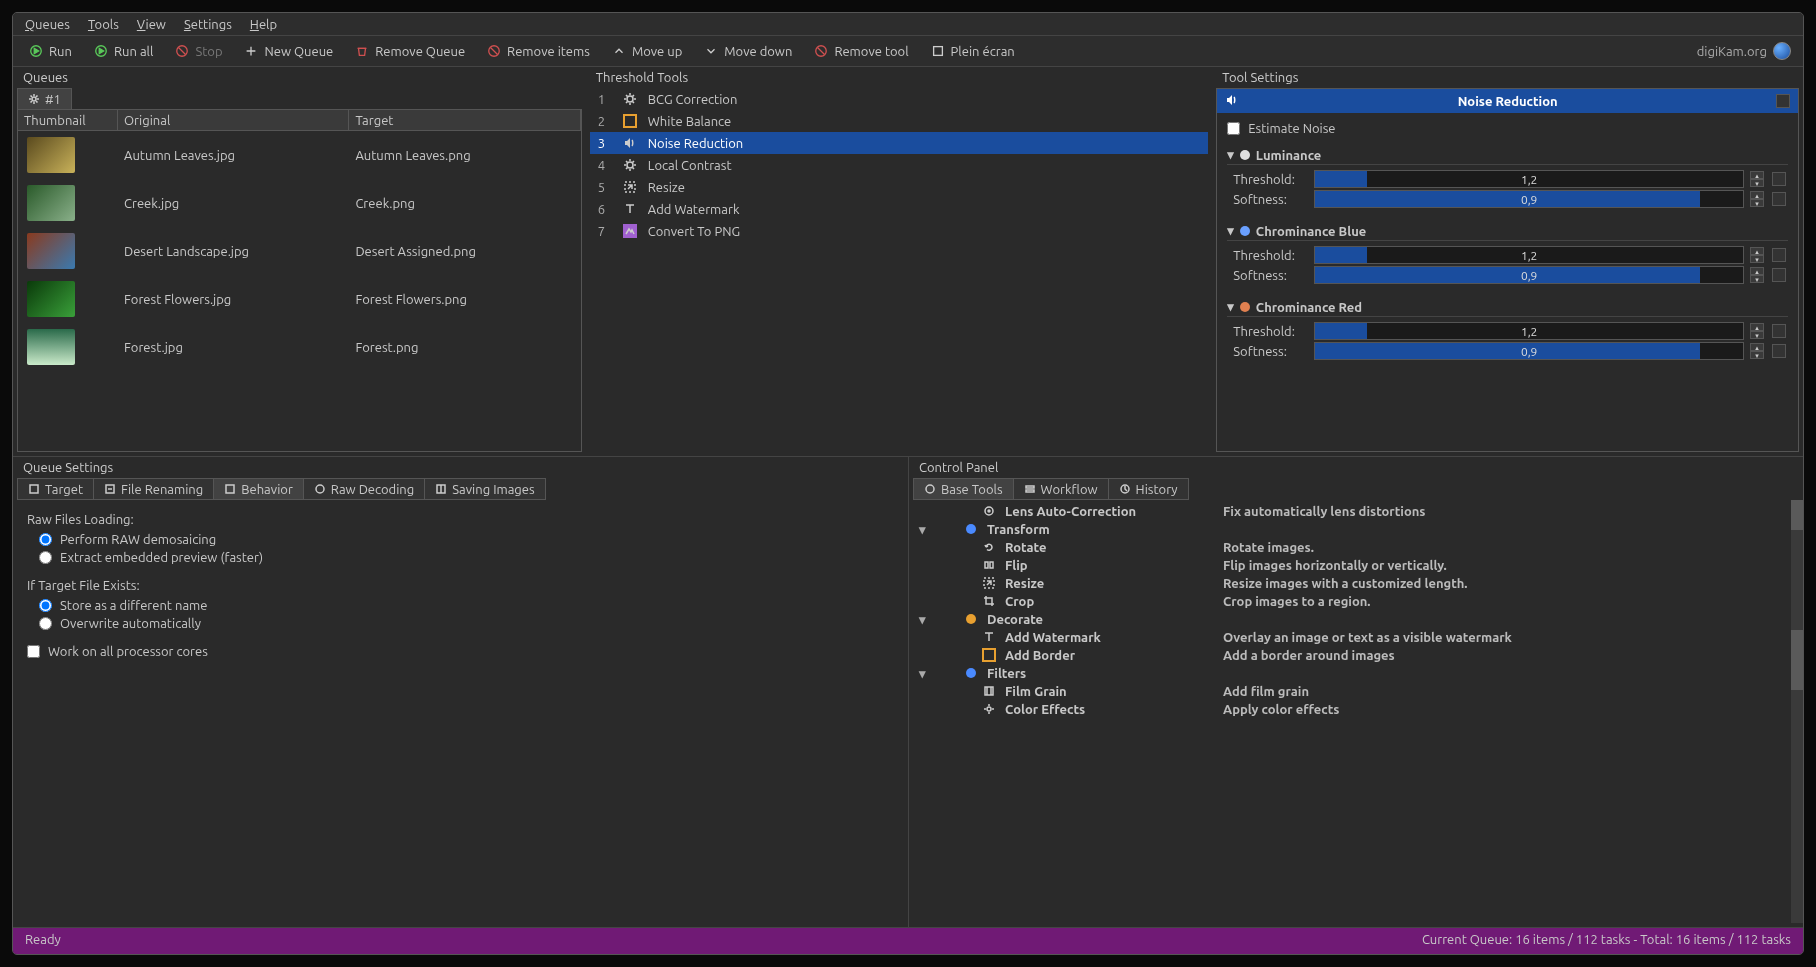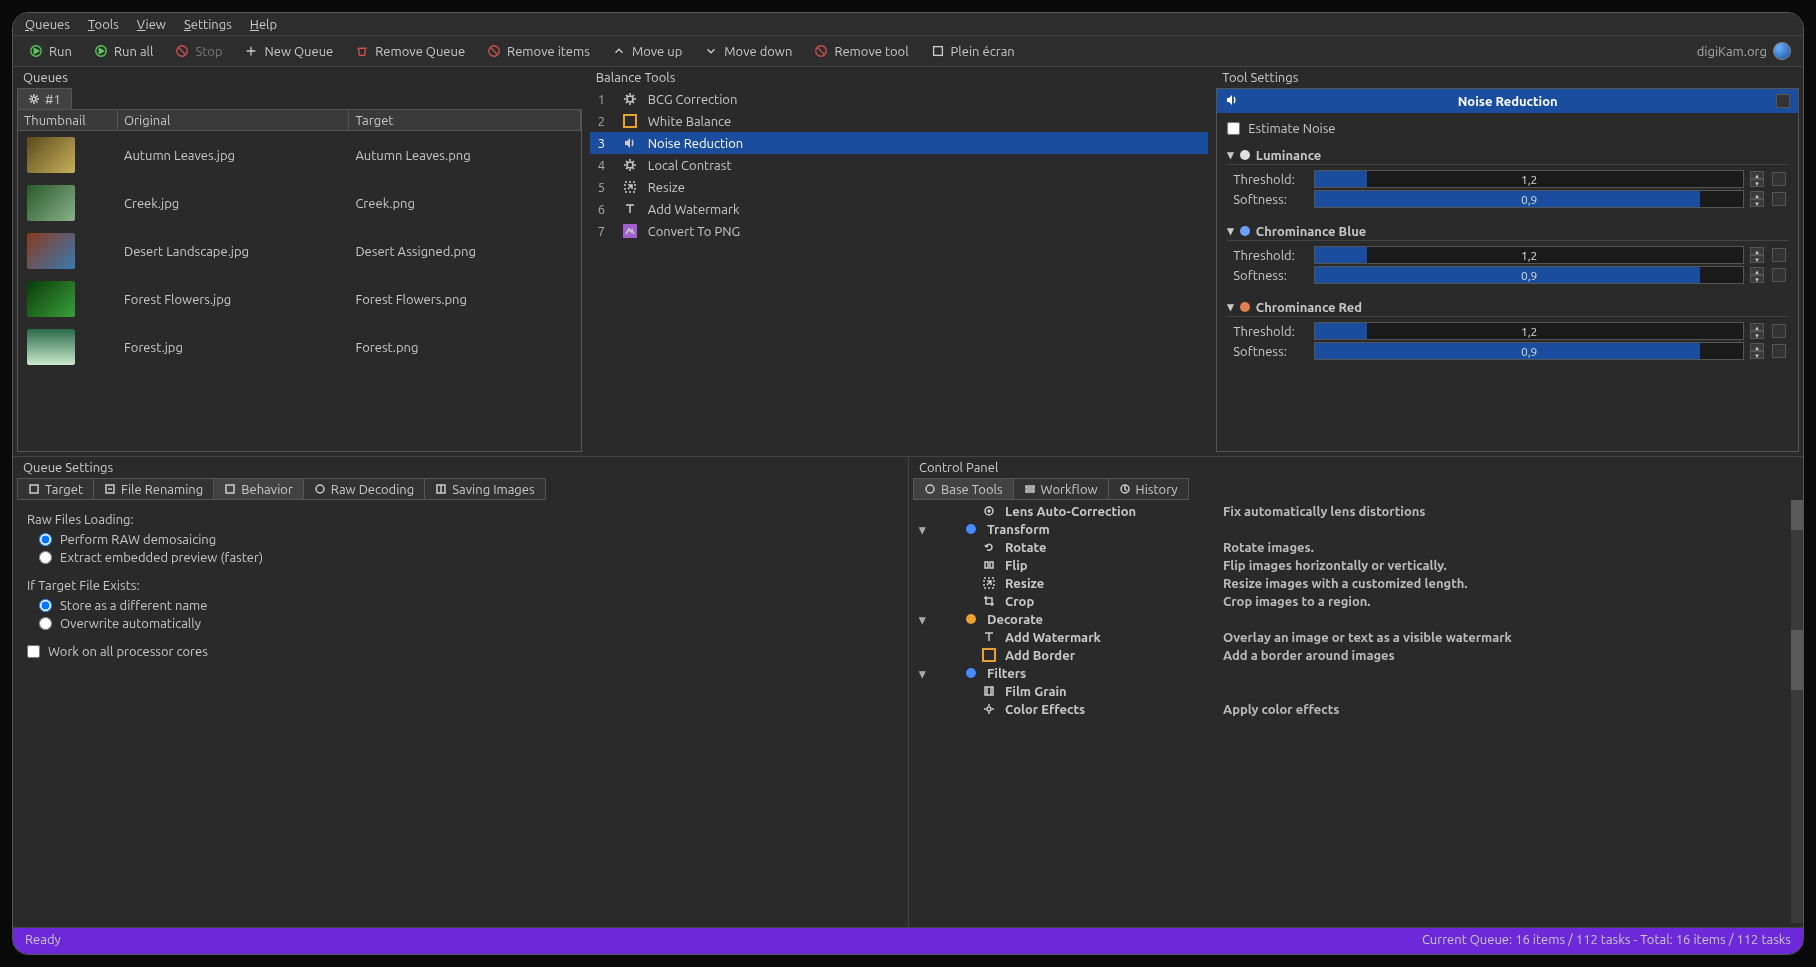--- a/index.html
+++ b/index.html
@@ -7,21 +7,21 @@
   background: #0a0a0a;
   color: #c8c8c8;
   font-family: "Segoe UI", Ubuntu, sans-serif;
   font-size: 13px;
   overflow: hidden;
   user-select: none;
 }
 .app {
   background: #2a2a2a;
   border: 1px solid #555;
-  border-radius: 16px;
+  border-radius: 5px;
   margin: 12px;
   display: flex;
   flex-direction: column;
   height: calc(100vh - 24px);
   overflow: hidden;
   justify-content: space-between;
 }
 .menubar {
   display: flex;
   gap: 18px;
@@ -131,21 +131,21 @@
 .expander{width:10px;color:#aaa;}
 .dot{width:10px;height:10px;border-radius:50%;}
 .scrollbar{position:absolute;right:0;top:0;width:12px;height:100%;background:#3a3a3a;}
 .scroll-thumb{position:absolute;right:0;width:12px;background:#5a5a5a;}
 
 .statusbar {
   display:flex;
   align-items:center;
   padding:4px 12px 8px;
   border-top:1px solid #444;
-  background:#6d28d9;
+  background:#701a75;
 }
 svg { stroke:#ccc; fill:none; stroke-width:1.5; }
 .green svg{stroke:#5aca5a;}
 .red svg{stroke:#d05050;}
 </style>
 </head>
 <body>
 
 <div class="app">
 
@@ -305,21 +305,21 @@
                 <div class="thumb th6"></div>
               </div>
               <div>Forest.jpg</div>
               <div>Forest.png</div>
             </div>
           </div>
       </div>
     </div>
 
     <div class="panel">
-      <div class="panel-title">Balance Tools</div>
+      <div class="panel-title">Threshold Tools</div>
       <div class="atools" id="atools-list">
           <div class="at-row">
             <span class="at-num">1</span>
             <span class="at-ic">
               <svg width="14" height="14" viewBox="0 0 14 14">
                 <circle cx="7" cy="7" r="3"></circle>
                 <path d="M7 1v2M7 11v2M1 7h2M11 7h2M3 3l1.4 1.4M9.6 9.6L11 11M3 11l1.4-1.4M9.6 4.4L11 3"></path>
               </svg>
             </span>
             <span>BCG Correction</span>
@@ -708,20 +708,21 @@
             <span class="expander"></span>
             <span class="indent1"></span>
             <span class="at-ic">
               <svg width="12" height="12" viewBox="0 0 12 12">
                 <rect x="2" y="2" width="8" height="8"></rect>
                 <line x1="4" y1="2" x2="4" y2="10"></line>
                 <line x1="8" y1="2" x2="8" y2="10"></line>
               </svg>
             </span>
             <span class="tree-name">Film Grain</span>
+            <span class="tree-desc">Add film grain</span>
           </div>
           <div class="tree-row">
             <span class="expander"></span>
             <span class="indent1"></span>
             <span class="at-ic">
               <svg width="12" height="12" viewBox="0 0 12 12" stroke="#5a9aff">
                 <circle cx="6" cy="6" r="2"></circle>
                 <path d="M6 1v2M6 9v2M1 6h2M9 6h2"></path>
               </svg>
             </span>

